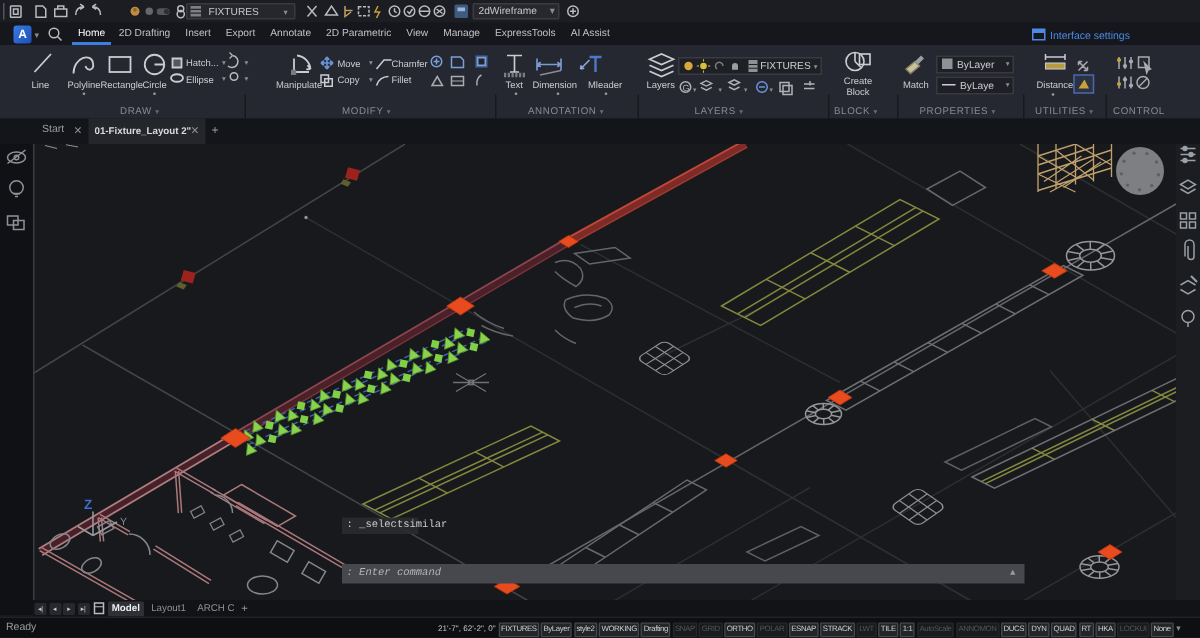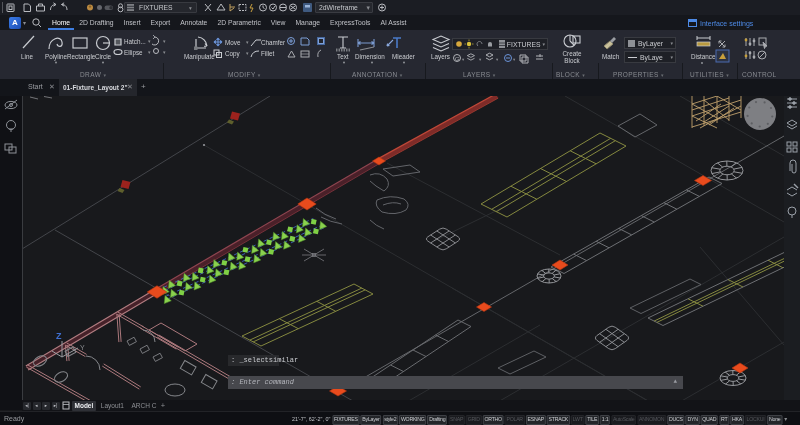--- a/index.html
+++ b/index.html
@@ -565,21 +565,21 @@
         <rect x="9" y="52" width="4" height="4"></rect>
 <path d="M8 68 v7 a2 2 0 0 0 4 0 v-8 a3 3 0 0 0 -6 0 v8"></path>
 <path d="M3 94 l5 -3 l5 3 M3 97 l5 3 l5 -3"></path>
         <path d="M10 88 l4 4" stroke-width="1.4"></path>
 <circle cx="8" cy="115" r="4"></circle>
         <path d="M8 119 v3"></path>
 </g>
 </svg>
 </div>
 
-<div class="abs" style="left:228px;top:355px;width:51px;height:11px;background:rgba(42,43,47,0.88);font-family:'Liberation Mono',monospace;font-size:7px;color:#c9cbcf;line-height:11px;padding-left:3px;white-space:nowrap">: _selectsimilar</div>
+<div class="abs" style="left:228px;top:345px;width:51px;height:11px;background:rgba(42,43,47,0.88);font-family:'Liberation Mono',monospace;font-size:7px;color:#c9cbcf;line-height:11px;padding-left:3px;white-space:nowrap">: _selectsimilar</div>
 <div class="abs" style="left:228px;top:376px;width:455px;height:12.5px;background:#47484d;font-family:'Liberation Mono',monospace;font-size:7px;font-style:italic;color:#b4b6bc;line-height:12px;padding-left:3px">: Enter command<span style="position:absolute;right:6px;top:0;font-style:normal;color:#9a9ca2;font-size:6px">▲</span></div>
 
 <div class="abs" style="left:22px;top:400px;width:778px;height:11px;background:#121317">
 <div style="display:flex;height:11px;align-items:center;padding-left:1px;gap:1.5px">
 <span class="navb">◂|</span>
       <span class="navb">◂</span>
       <span class="navb">▸</span>
       <span class="navb">▸|</span>
 <svg width="8" height="9" style="margin-left:1px">
         <rect x="1" y="1" width="6" height="7" class="ic"></rect>

